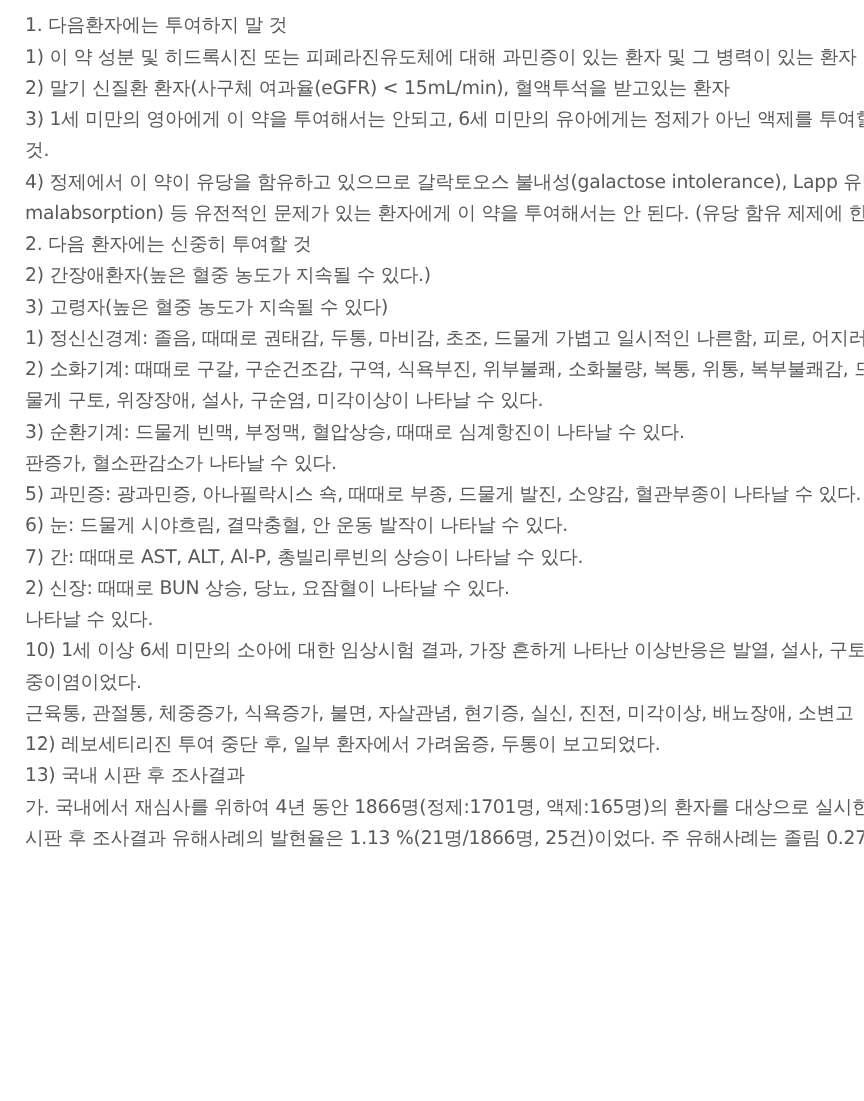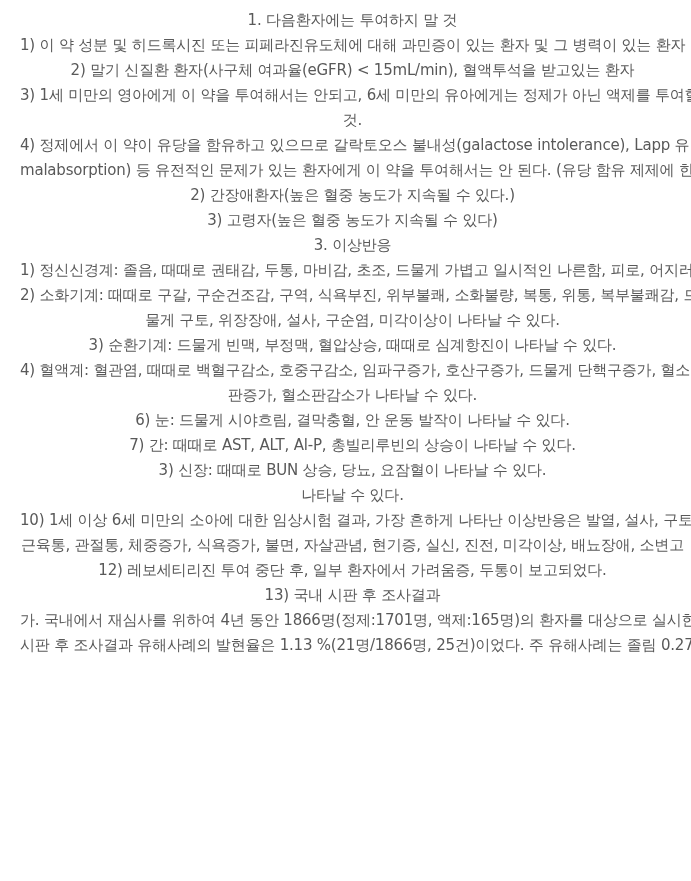--- a/index.html
+++ b/index.html
@@ -19,46 +19,46 @@
     padding: 8px 6px 0 20px;
     font-family: "DejaVu Sans", sans-serif;
     font-size: 15px;
     line-height: 25px;
     color: #595959;
   }
   .line {
     white-space: nowrap;
     height: 25px;
     letter-spacing: -0.2px;
-    text-align: center;
   }
 </style>
 </head>
 <body style="background: rgb(255, 255, 255);">
 
 <div class="doc" id="doc-root" style="color: rgb(89, 89, 89);">
     <div class="line">1. 다음환자에는 투여하지 말 것</div>
     <div class="line">1) 이 약 성분 및 히드록시진 또는 피페라진유도체에 대해 과민증이 있는 환자 및 그 병력이 있는 환자</div>
     <div class="line">2) 말기 신질환 환자(사구체 여과율(eGFR) &lt; 15mL/min), 혈액투석을 받고있는 환자</div>
     <div class="line">3) 1세 미만의 영아에게 이 약을 투여해서는 안되고, 6세 미만의 유아에게는 정제가 아닌 액제를 투여할</div>
     <div class="line">것.</div>
     <div class="line">4) 정제에서 이 약이 유당을 함유하고 있으므로 갈락토오스 불내성(galactose intolerance), Lapp 유당분</div>
     <div class="line">malabsorption) 등 유전적인 문제가 있는 환자에게 이 약을 투여해서는 안 된다. (유당 함유 제제에 한함)</div>
+    <div class="line">2. 다음 환자에는 신중히 투여할 것</div>
     <div class="line">2) 간장애환자(높은 혈중 농도가 지속될 수 있다.)</div>
     <div class="line">3) 고령자(높은 혈중 농도가 지속될 수 있다)</div>
-    <div class="line">3. 이상반응</div>
     <div class="line">1) 정신신경계: 졸음, 때때로 권태감, 두통, 마비감, 초조, 드물게 가볍고 일시적인 나른함, 피로, 어지러</div>
     <div class="line">2) 소화기계: 때때로 구갈, 구순건조감, 구역, 식욕부진, 위부불쾌, 소화불량, 복통, 위통, 복부불쾌감, 드</div>
     <div class="line">물게 구토, 위장장애, 설사, 구순염, 미각이상이 나타날 수 있다.</div>
     <div class="line">3) 순환기계: 드물게 빈맥, 부정맥, 혈압상승, 때때로 심계항진이 나타날 수 있다.</div>
-    <div class="line">4) 혈액계: 혈관염, 때때로 백혈구감소, 호중구감소, 임파구증가, 호산구증가, 드물게 단핵구증가, 혈소</div>
     <div class="line">판증가, 혈소판감소가 나타날 수 있다.</div>
+    <div class="line">5) 과민증: 광과민증, 아나필락시스 쇽, 때때로 부종, 드물게 발진, 소양감, 혈관부종이 나타날 수 있다.</div>
     <div class="line">6) 눈: 드물게 시야흐림, 결막충혈, 안 운동 발작이 나타날 수 있다.</div>
     <div class="line">7) 간: 때때로 AST, ALT, Al-P, 총빌리루빈의 상승이 나타날 수 있다.</div>
-    <div class="line">3) 신장: 때때로 BUN 상승, 당뇨, 요잠혈이 나타날 수 있다.</div>
+    <div class="line">2) 신장: 때때로 BUN 상승, 당뇨, 요잠혈이 나타날 수 있다.</div>
     <div class="line">나타날 수 있다.</div>
     <div class="line">10) 1세 이상 6세 미만의 소아에 대한 임상시험 결과, 가장 흔하게 나타난 이상반응은 발열, 설사, 구토,</div>
+    <div class="line">중이염이었다.</div>
     <div class="line">근육통, 관절통, 체중증가, 식욕증가, 불면, 자살관념, 현기증, 실신, 진전, 미각이상, 배뇨장애, 소변고</div>
     <div class="line">12) 레보세티리진 투여 중단 후, 일부 환자에서 가려움증, 두통이 보고되었다.</div>
     <div class="line">13) 국내 시판 후 조사결과</div>
     <div class="line">가. 국내에서 재심사를 위하여 4년 동안 1866명(정제:1701명, 액제:165명)의 환자를 대상으로 실시한</div>
     <div class="line">시판 후 조사결과 유해사례의 발현율은 1.13 %(21명/1866명, 25건)이었다. 주 유해사례는 졸림 0.27%</div>
   </div>
 
 </body></html>

